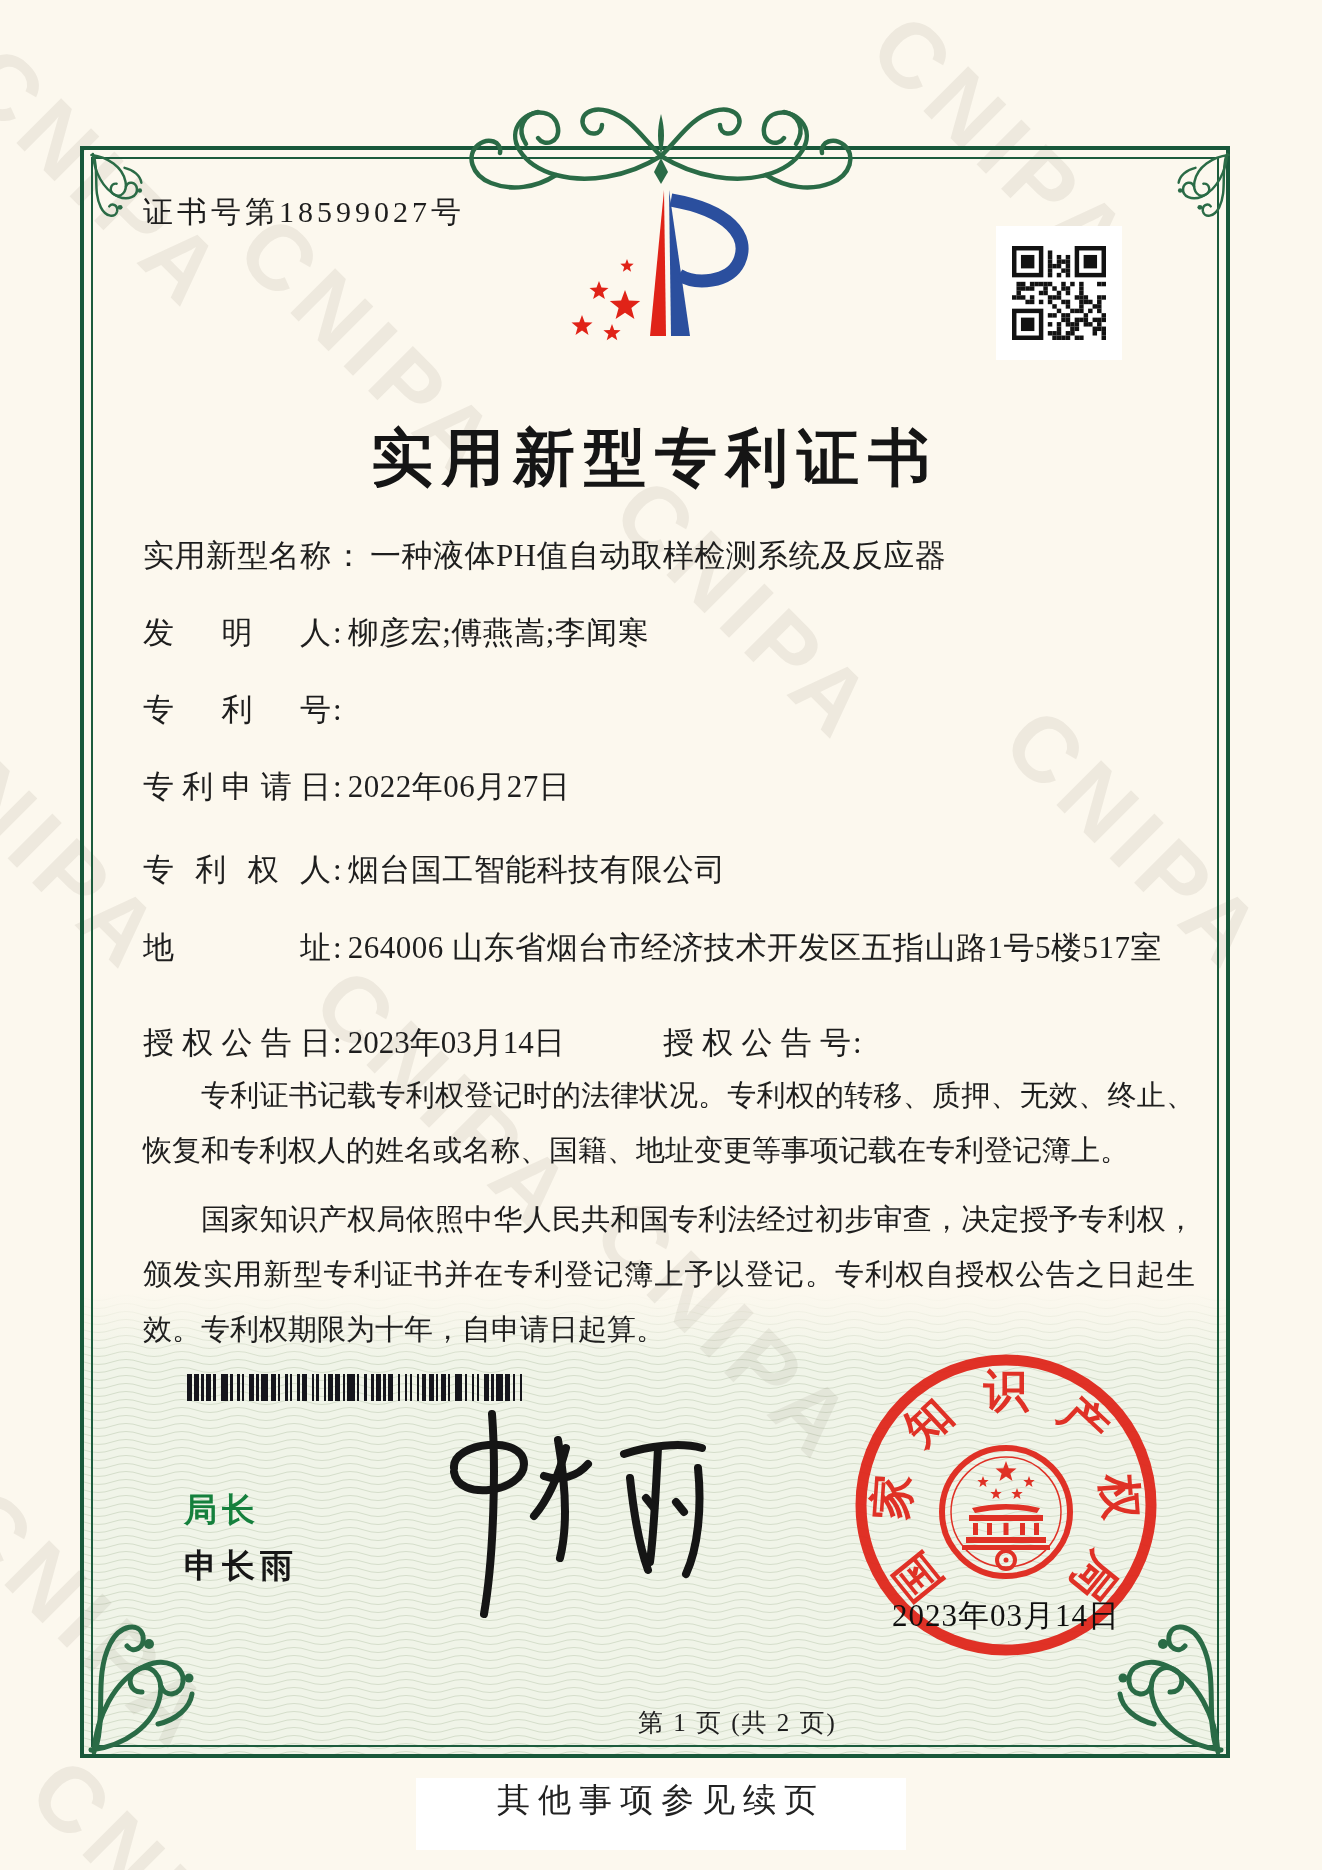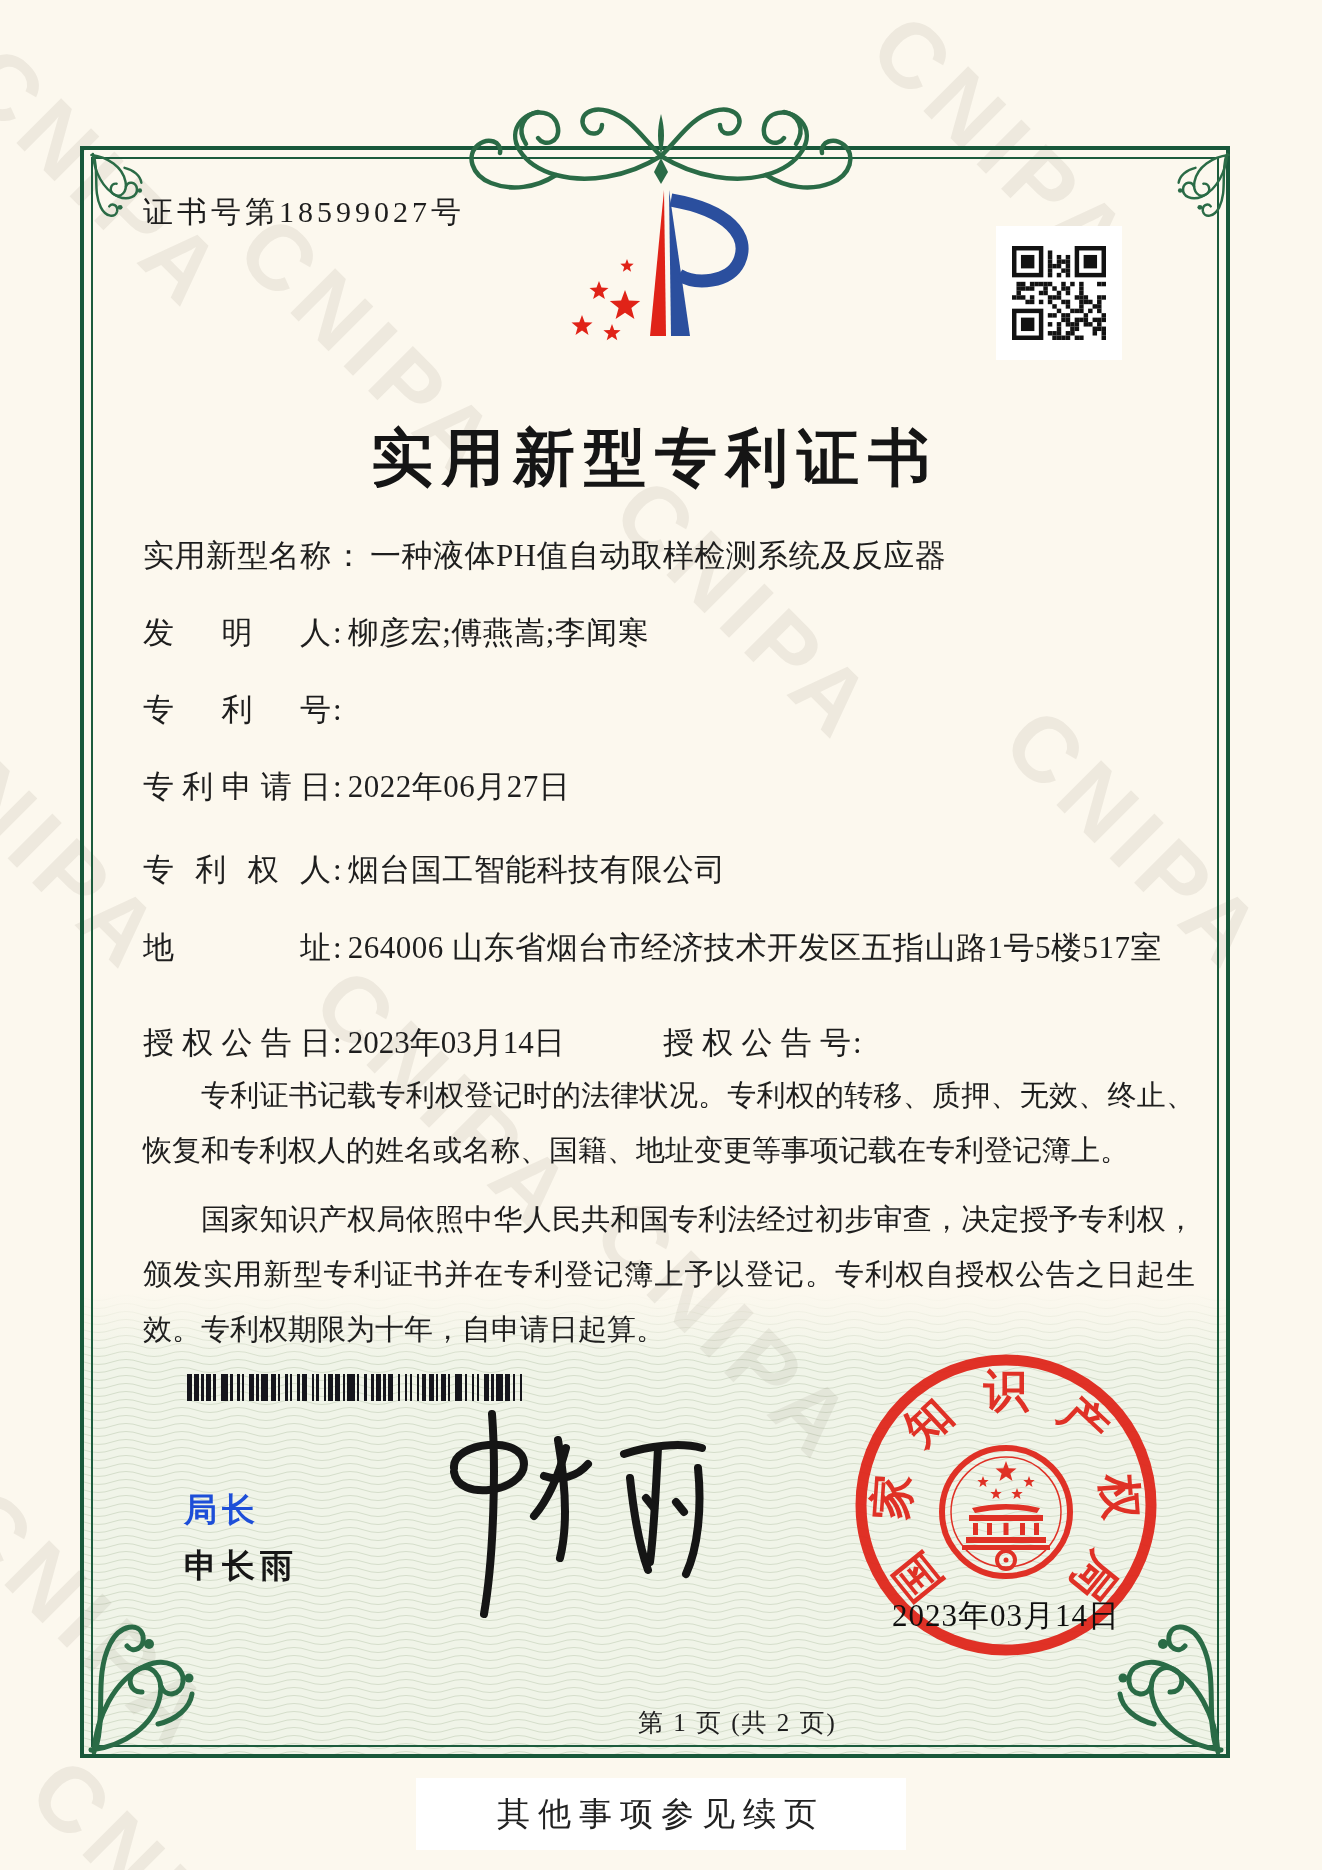--- a/index.html
+++ b/index.html
@@ -35,36 +35,36 @@
   .fvalue{flex:1 1 auto;letter-spacing:0.5px;}
   .grant-group{display:flex;align-items:flex-start;}
   .g1{width:520px;}
   
   .paras{position:absolute;left:143px;top:1068px;width:1052px;font-size:29px;
       line-height:55px;text-align:justify;z-index:5;}
   .paras p{margin:0 0 14px 0;text-indent:2em;}
   
   .barcode{position:absolute;left:187px;top:1374px;width:338px;height:27px;display:flex;z-index:5;}
   .sig-title{position:absolute;left:184px;top:1488px;font-family:"Liberation Sans",sans-serif;
-      font-weight:bold;font-size:33px;letter-spacing:5px;z-index:6;color:#1d4ed8;}
+      font-weight:bold;font-size:33px;letter-spacing:5px;z-index:6;color:#15803d;}
   .sig-name{position:absolute;left:184px;top:1544px;font-family:"Liberation Sans",sans-serif;
       font-weight:bold;font-size:33px;letter-spacing:5px;z-index:6;color:#171717;}
   .signature{position:absolute;left:396px;top:1406px;z-index:6;}
   
   .seal{position:absolute;left:854px;top:1353px;width:304px;height:304px;z-index:6;}
   .seal svg{position:absolute;left:0;top:0;opacity:.93;}
   .seal-char{position:absolute;left:50%;top:50%;font-size:45px;font-weight:bold;
       color:#df2318;font-family:"Liberation Sans",sans-serif;opacity:.93;}
   .seal-date{position:absolute;left:0;right:0;top:242px;text-align:center;font-size:31px;
       color:#101010;letter-spacing:1px;z-index:7;}
   
   .page-info{position:absolute;left:80px;top:1706px;width:1315px;text-align:center;
       font-size:25px;letter-spacing:2px;z-index:5;}
   .cont-strip{position:absolute;left:416px;top:1778px;width:490px;height:72px;background:#ffffff;
-      display:flex;align-items:center;justify-content:center;z-index:5;}
+      display:flex;align-items:flex-start;justify-content:center;z-index:5;}
   .cont-text{font-size:33px;letter-spacing:8px;color:#222;}
 </style>
 </head>
 <body>
 
 <div class="page">
 
   <div class="waves">
     <svg id="waves-svg" width="1146" height="464">
         <path d="M0 6 q14 5 28 0 q14 -5 28 0 q14 5 28 0 q14 -5 28 0 q14 5 28 0 q14 -5 28 0 q14 5 28 0 q14 -5 28 0 q14 5 28 0 q14 -5 28 0 q14 5 28 0 q14 -5 28 0 q14 5 28 0 q14 -5 28 0 q14 5 28 0 q14 -5 28 0 q14 5 28 0 q14 -5 28 0 q14 5 28 0 q14 -5 28 0 q14 5 28 0 q14 -5 28 0 q14 5 28 0 q14 -5 28 0 q14 5 28 0 q14 -5 28 0 q14 5 28 0 q14 -5 28 0 q14 5 28 0 q14 -5 28 0 q14 5 28 0 q14 -5 28 0 q14 5 28 0 q14 -5 28 0 q14 5 28 0 q14 -5 28 0 q14 5 28 0 q14 -5 28 0 q14 5 28 0 q14 -5 28 0 q14 5 28 0 q14 -5 28 0" fill="none" stroke="#d5decb" stroke-width="1"></path>

